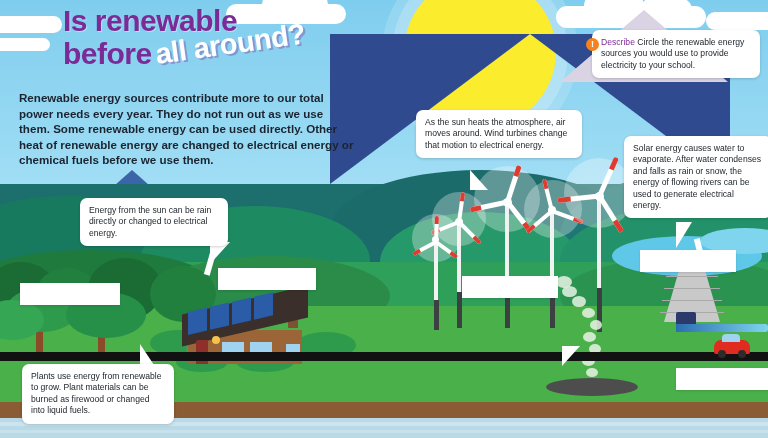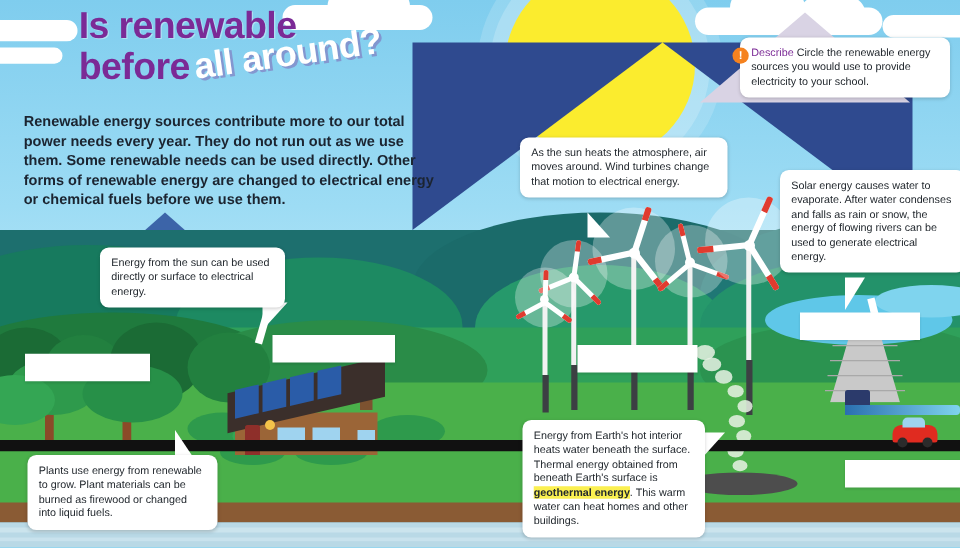--- a/index.html
+++ b/index.html
@@ -305,41 +305,40 @@
   <div class="car-wheel" style="left:718px;top:350px;width:8px;height:8px;z-index:28;"></div>
   <div class="car-wheel" style="left:738px;top:350px;width:8px;height:8px;z-index:28;"></div>
 
   <div id="title-block">
     <div class="title-1">Is renewable</div>
     <div style="margin-top:2px;white-space:nowrap;">
       <span class="title-2">before</span><span class="title-white">all around?</span>
     </div>
   </div>
 
-  <div id="intro-text">Renewable energy sources contribute more to our total power needs every year. They do not run out as we use them. Some renewable needs can be used directly. Other forms of renewable energy are changed to electrical energy or chemical fuels before we use them.</div>
+  <div id="intro-text">Renewable energy sources contribute more to our total power needs every year. They do not run out as we use them. Some renewable energy can be used directly. Other heat of renewable energy are changed to electrical energy or chemical fuels before we use them.</div>
 
   <div class="callout" style="left:592px;top:30px;width:168px;">
     <span class="bang">!</span>
     <span class="describe-word">Describe</span>
     <span>Circle the renewable energy sources you would use to provide electricity to your school.</span>
   </div>
 
   <div class="callout" style="left:416px;top:110px;width:166px;">As the sun heats the atmosphere, air moves around. Wind turbines change that motion to electrical energy.</div>
   <div class="tail" style="left:470px;top:170px;border-width:20px 0 0 18px;border-left-color:#ffffff;"></div>
 
   <div class="callout" style="left:624px;top:136px;width:148px;">Solar energy causes water to evaporate. After water condenses and falls as rain or snow, the energy of flowing rivers can be used to generate electrical energy.</div>
   <div class="tail" style="left:676px;top:222px;border-width:26px 16px 0 0;border-top-color:#ffffff;"></div>
 
-  <div class="callout" style="left:80px;top:198px;width:148px;">Energy from the sun can be used directly or surface to electrical energy.</div>
+  <div class="callout" style="left:80px;top:198px;width:148px;">Energy from the sun can be rain directly or changed to electrical energy.</div>
   <div class="tail" style="left:210px;top:242px;border-width:0 0 22px 20px;border-left-color:#ffffff;"></div>
 
   <div class="callout" style="left:22px;top:364px;width:152px;">Plants use energy from renewable to grow. Plant materials can be burned as firewood or changed into liquid fuels.</div>
   <div class="tail" style="left:140px;top:344px;border-width:24px 0 0 16px;border-left-color:#ffffff;"></div>
 
-  <div class="callout" style="left:418px;top:336px;width:146px;"><span>Energy from Earth's hot interior heats water beneath the surface. Thermal energy obtained from beneath Earth's surface is </span><span class="hl">geothermal energy</span><span>. This warm water can heat homes and other buildings.</span></div>
   <div class="tail" style="left:562px;top:346px;border-width:0 0 20px 18px;border-left-color:#ffffff;"></div>
 
   <div class="blank" style="left:20px;top:283px;width:100px;height:22px;"></div>
 
   <div class="leader" style="left:212px;top:246px;width:6px;height:30px;transform:rotate(16deg);transform-origin:top center;"></div>
   <div class="blank" style="left:218px;top:268px;width:98px;height:22px;"></div>
 
   <div class="blank" style="left:462px;top:276px;width:96px;height:22px;"></div>
 
   <div class="leader" style="left:700px;top:238px;width:6px;height:26px;transform:rotate(-14deg);transform-origin:bottom center;"></div>

